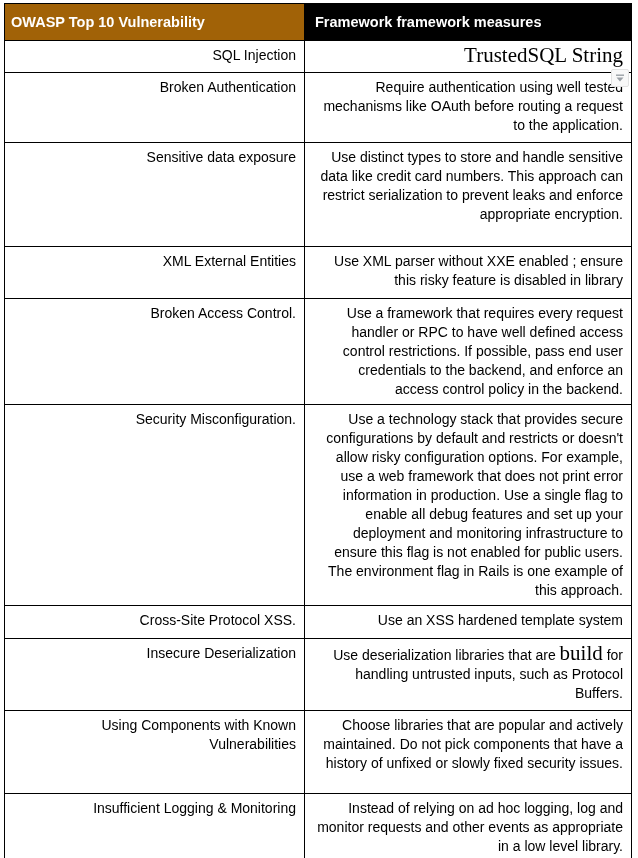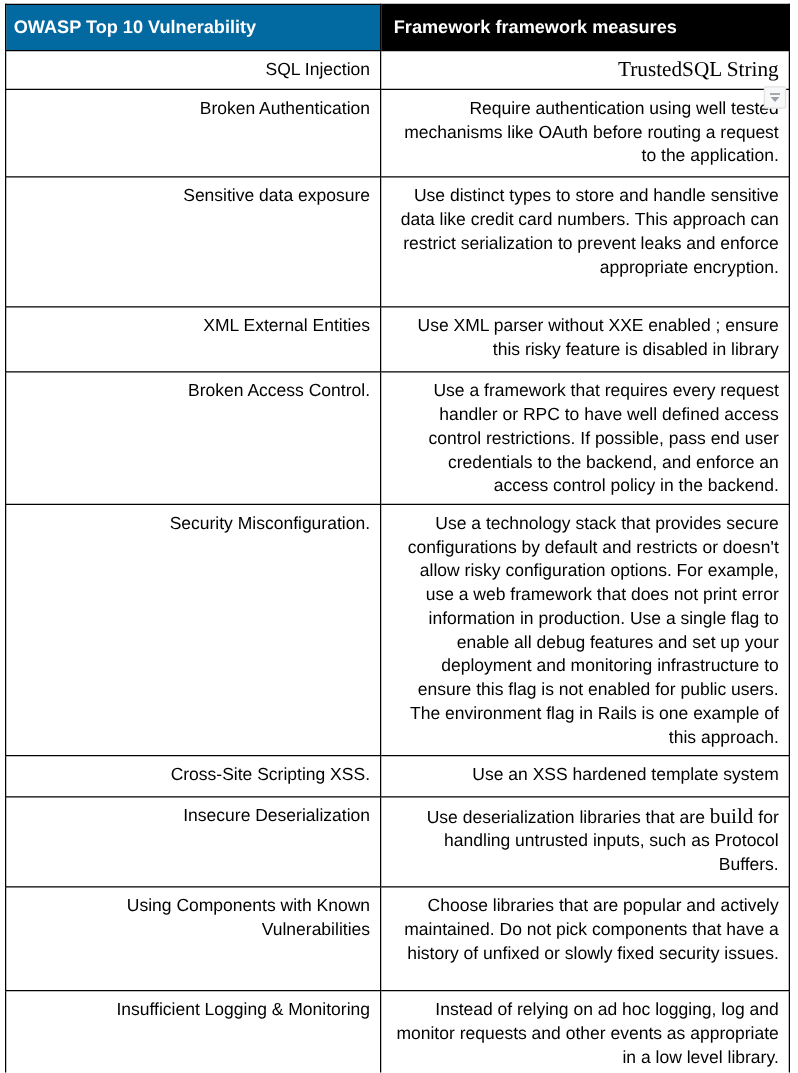--- a/index.html
+++ b/index.html
@@ -41,21 +41,21 @@
     vertical-align: middle;
     padding: 0 6px 0 6px;
   }
   thead th:nth-child(2) { padding-left: 10px; }
 
   td { padding: 5px 8px 5px 6px; text-align: right; }
   td:nth-child(2) { padding-left: 10px; }
 
   .serif {
     font-family: "Liberation Serif", serif;
-    font-size: 17px;
+    font-size: 21px;
     line-height: 19px;
   }
 
   
   tbody tr:nth-child(1)  { height: 31px; }
   tbody tr:nth-child(2)  { height: 70px; }
   tbody tr:nth-child(3)  { height: 104px; }
   tbody tr:nth-child(4)  { height: 52px; }
   tbody tr:nth-child(5)  { height: 102px; }
   tbody tr:nth-child(6)  { height: 197px; }
@@ -81,21 +81,21 @@
 
 <div class="page">
 
   <table class="owasp">
     <colgroup>
         <col class="c1">
         <col class="c2">
       </colgroup>
     <thead>
       <tr>
-        <th style="background: #0369a1; color: rgb(255, 255, 255); margin-top: 42px;">OWASP Top 10 Vulnerability</th>
+        <th style="background: #a16207; color: rgb(255, 255, 255); margin-top: 42px;">OWASP Top 10 Vulnerability</th>
         <th style="background: rgb(0, 0, 0); color: rgb(255, 255, 255);">Framework framework measures</th>
       </tr>
     </thead>
     <tbody id="table-body">
         <tr>
           <td>SQL Injection</td>
           <td><span class="serif">TrustedSQL String</span></td>
         </tr>
         <tr>
           <td>Broken Authentication</td>
@@ -111,21 +111,21 @@
         </tr>
         <tr>
           <td>Broken Access Control.</td>
           <td><span>Use a framework that requires every request handler or RPC to have well defined access control restrictions. If possible, pass end user credentials to the backend, and enforce an access control policy in the backend.</span></td>
         </tr>
         <tr>
           <td>Security Misconfiguration.</td>
           <td><span>Use a technology stack that provides secure configurations by default and restricts or doesn't allow risky configuration options. For example, use a web framework that does not print error information in production. Use a single flag to enable all debug features and set up your deployment and monitoring infrastructure to ensure this flag is not enabled for public users. The environment flag in Rails is one example of this approach.</span></td>
         </tr>
         <tr>
-          <td>Cross-Site Scripting XSS.</td>
+          <td>Cross-Site Protocol XSS.</td>
           <td><span>Use an XSS hardened template system</span></td>
         </tr>
         <tr>
           <td>Insecure Deserialization</td>
           <td><span>Use deserialization libraries that are </span><span class="serif">build</span><span> for handling untrusted inputs, such as Protocol Buffers.</span></td>
         </tr>
         <tr>
           <td>Using Components with Known Vulnerabilities</td>
           <td><span>Choose libraries that are popular and actively maintained. Do not pick components that have a history of unfixed or slowly fixed security issues.</span></td>
         </tr>

